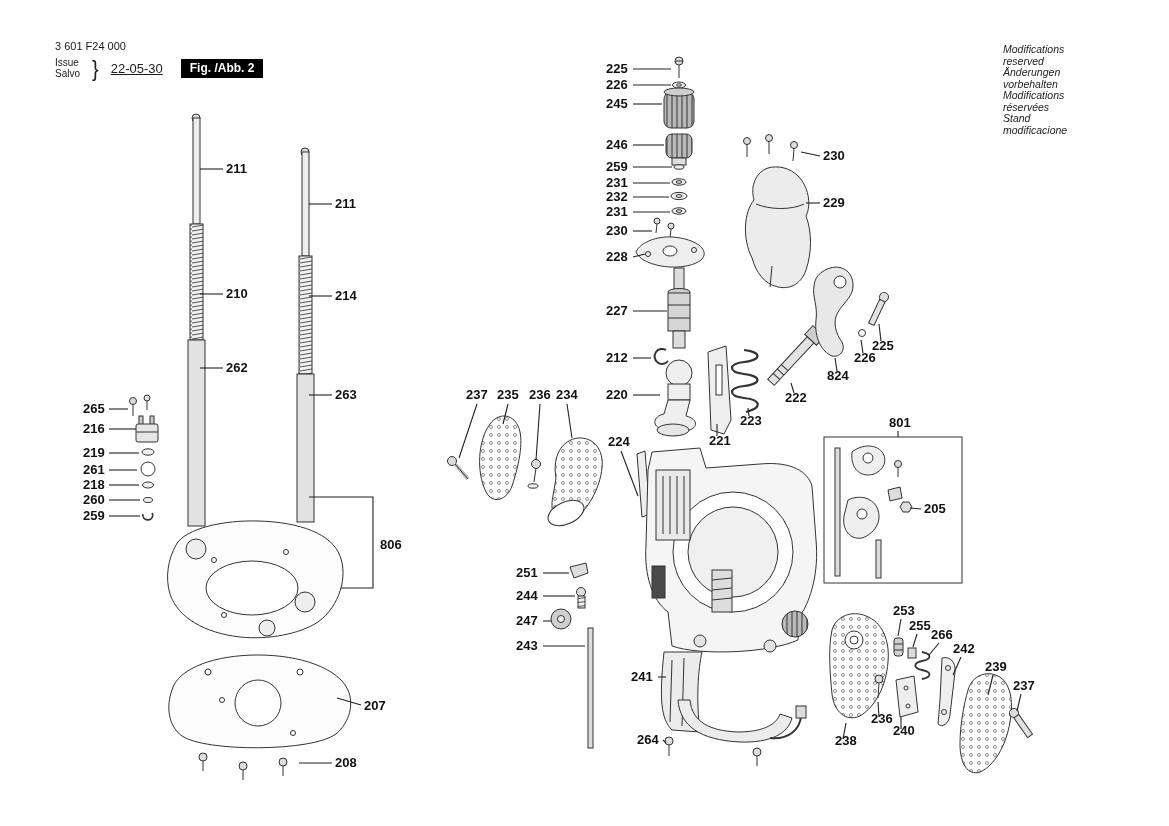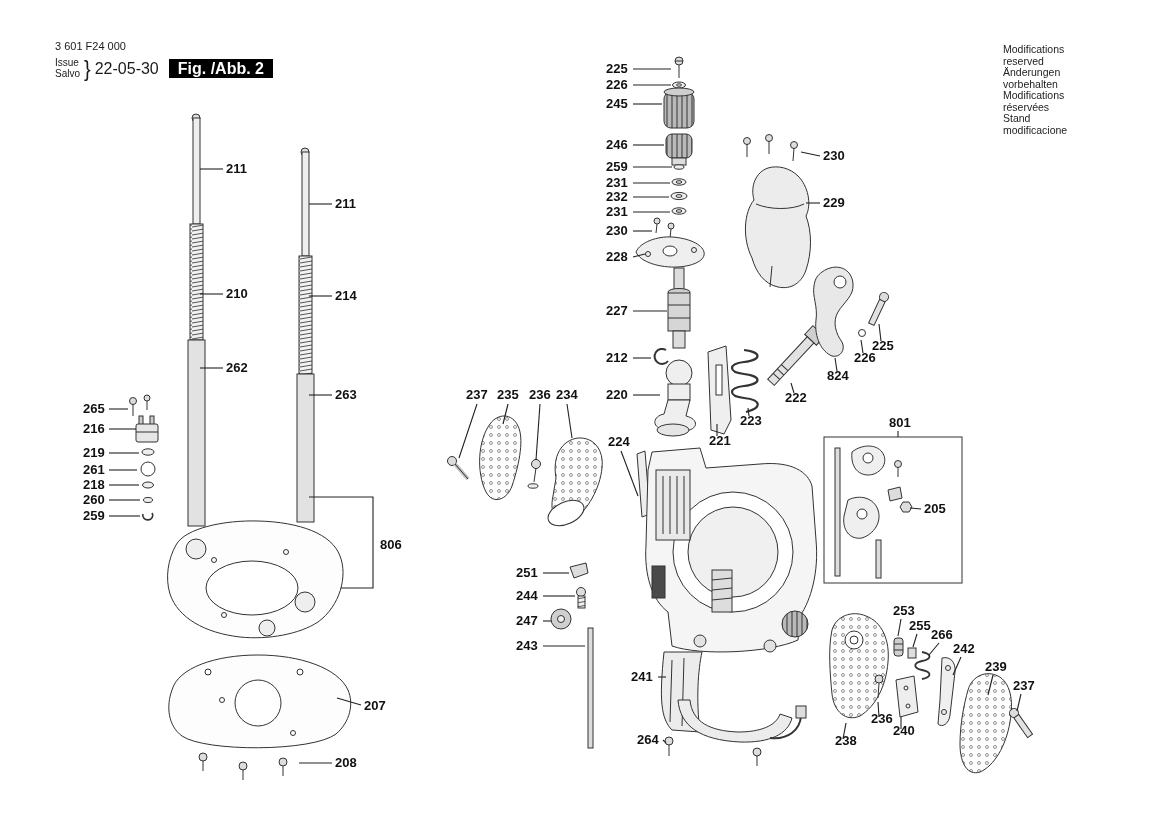--- a/index.html
+++ b/index.html
@@ -1,26 +1,26 @@
 <!DOCTYPE html>
 <html><head>
 <meta charset="utf-8">
 <style>
   html,body{margin:0;padding:0;background:#fff;}
   .page{position:relative;width:1067px;height:826px;background:#ffffff;overflow:hidden;
         font-family:"Liberation Sans",sans-serif;color:#1a1a1a;}
   svg{position:absolute;left:0;top:0;}
   .doc-header{position:absolute;left:55px;top:40px;font-size:11px;line-height:13px;}
   .doc-number{margin-bottom:4px;}
-  .issue-row{display:flex;align-items:center;gap:4px;}
+  .issue-row{display:flex;align-items:center;gap:12px;}
   .issue-stack{display:flex;flex-direction:column;font-size:10px;line-height:11px;}
   .brace{font-size:20px;font-weight:400;transform:scaleY(1.1);}
-  .issue-date{font-size:16px;margin-right:6px;}
-  .fig-box{background:#000;color:#fff;font-weight:bold;font-size:16px;padding:3px 9px;}
-  .notices{position:absolute;left:1003px;top:44px;font-size:10.5px;line-height:11.5px;color:#222;}
+  .issue-date{font-size:13px;margin-right:6px;text-decoration:underline;}
+  .fig-box{background:#000;color:#fff;font-weight:bold;font-size:12px;padding:3px 9px;}
+  .notices{position:absolute;left:1003px;top:44px;font-size:10.5px;line-height:11.5px;color:#222;font-style:italic;}
   .plabel{font:bold 13px "Liberation Sans",sans-serif;fill:#111;}
   .leader{fill:none;stroke:#222;stroke-width:1.1;}
 </style>
 </head>
 <body>
 
 <div class="page">
 
   <div class="doc-header">
     <div class="doc-number">3 601 F24 000</div>

